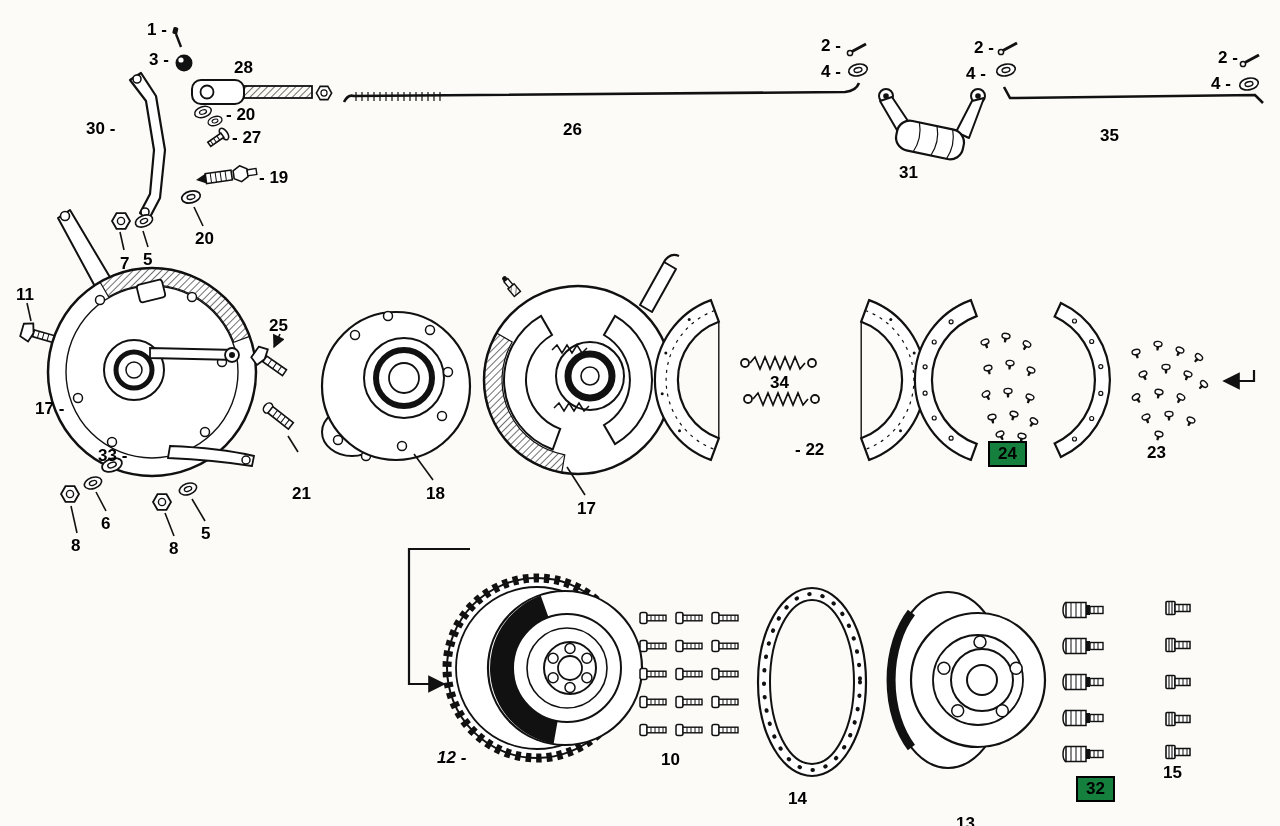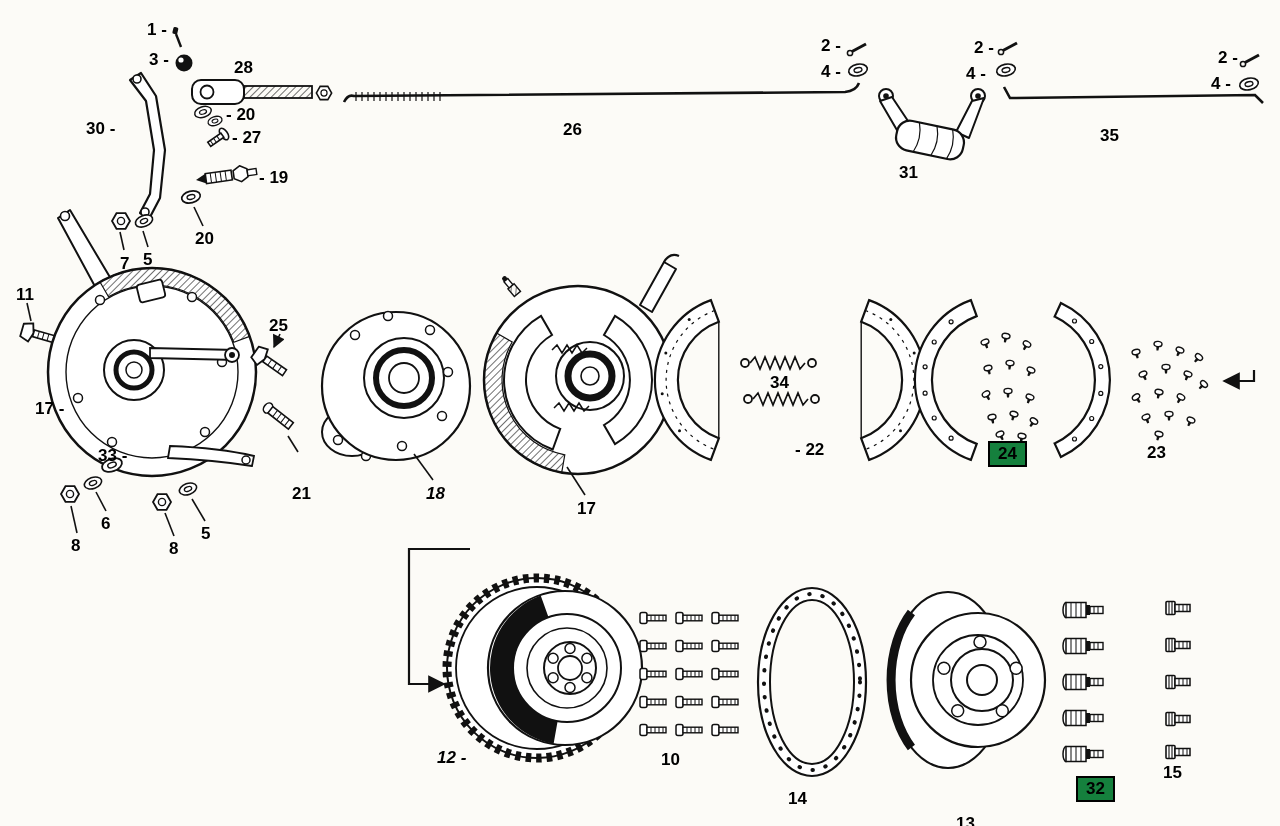--- a/index.html
+++ b/index.html
@@ -438,21 +438,21 @@
       <div class="part-label" style="left: 899px; top: 163px;">31</div>
       <div class="part-label" style="left: 974px; top: 38px;">2 -</div>
       <div class="part-label" style="left: 966px; top: 64px;">4 -</div>
       <div class="part-label" style="left: 1100px; top: 126px;">35</div>
       <div class="part-label" style="left: 1218px; top: 48px;">2 -</div>
       <div class="part-label" style="left: 1211px; top: 74px;">4 -</div>
       <div class="part-label" style="left: 770px; top: 373px;">34</div>
       <div class="part-label" style="left: 753px; top: 440px; margin-left: 42px;">- 22</div>
       <div class="part-label boxed" style="left: 988px; top: 441px;">24</div>
       <div class="part-label" style="left: 1147px; top: 443px;">23</div>
-      <div class="part-label" style="left: 426px; top: 484px; font-style: italic;">18</div>
+      <div class="part-label" style="left: 426px; top: 484px;">18</div>
       <div class="part-label" style="left: 577px; top: 499px;">17</div>
       <div class="part-label" style="left: 437px; top: 748px; font-style: italic;">12 -</div>
       <div class="part-label" style="left: 661px; top: 750px;">10</div>
       <div class="part-label" style="left: 788px; top: 789px;">14</div>
       <div class="part-label" style="left: 956px; top: 774px; margin-top: 40px;">13</div>
       <div class="part-label boxed" style="left: 1076px; top: 776px;">32</div>
       <div class="part-label" style="left: 1163px; top: 763px;">15</div>
     </div>
 </div>
 

